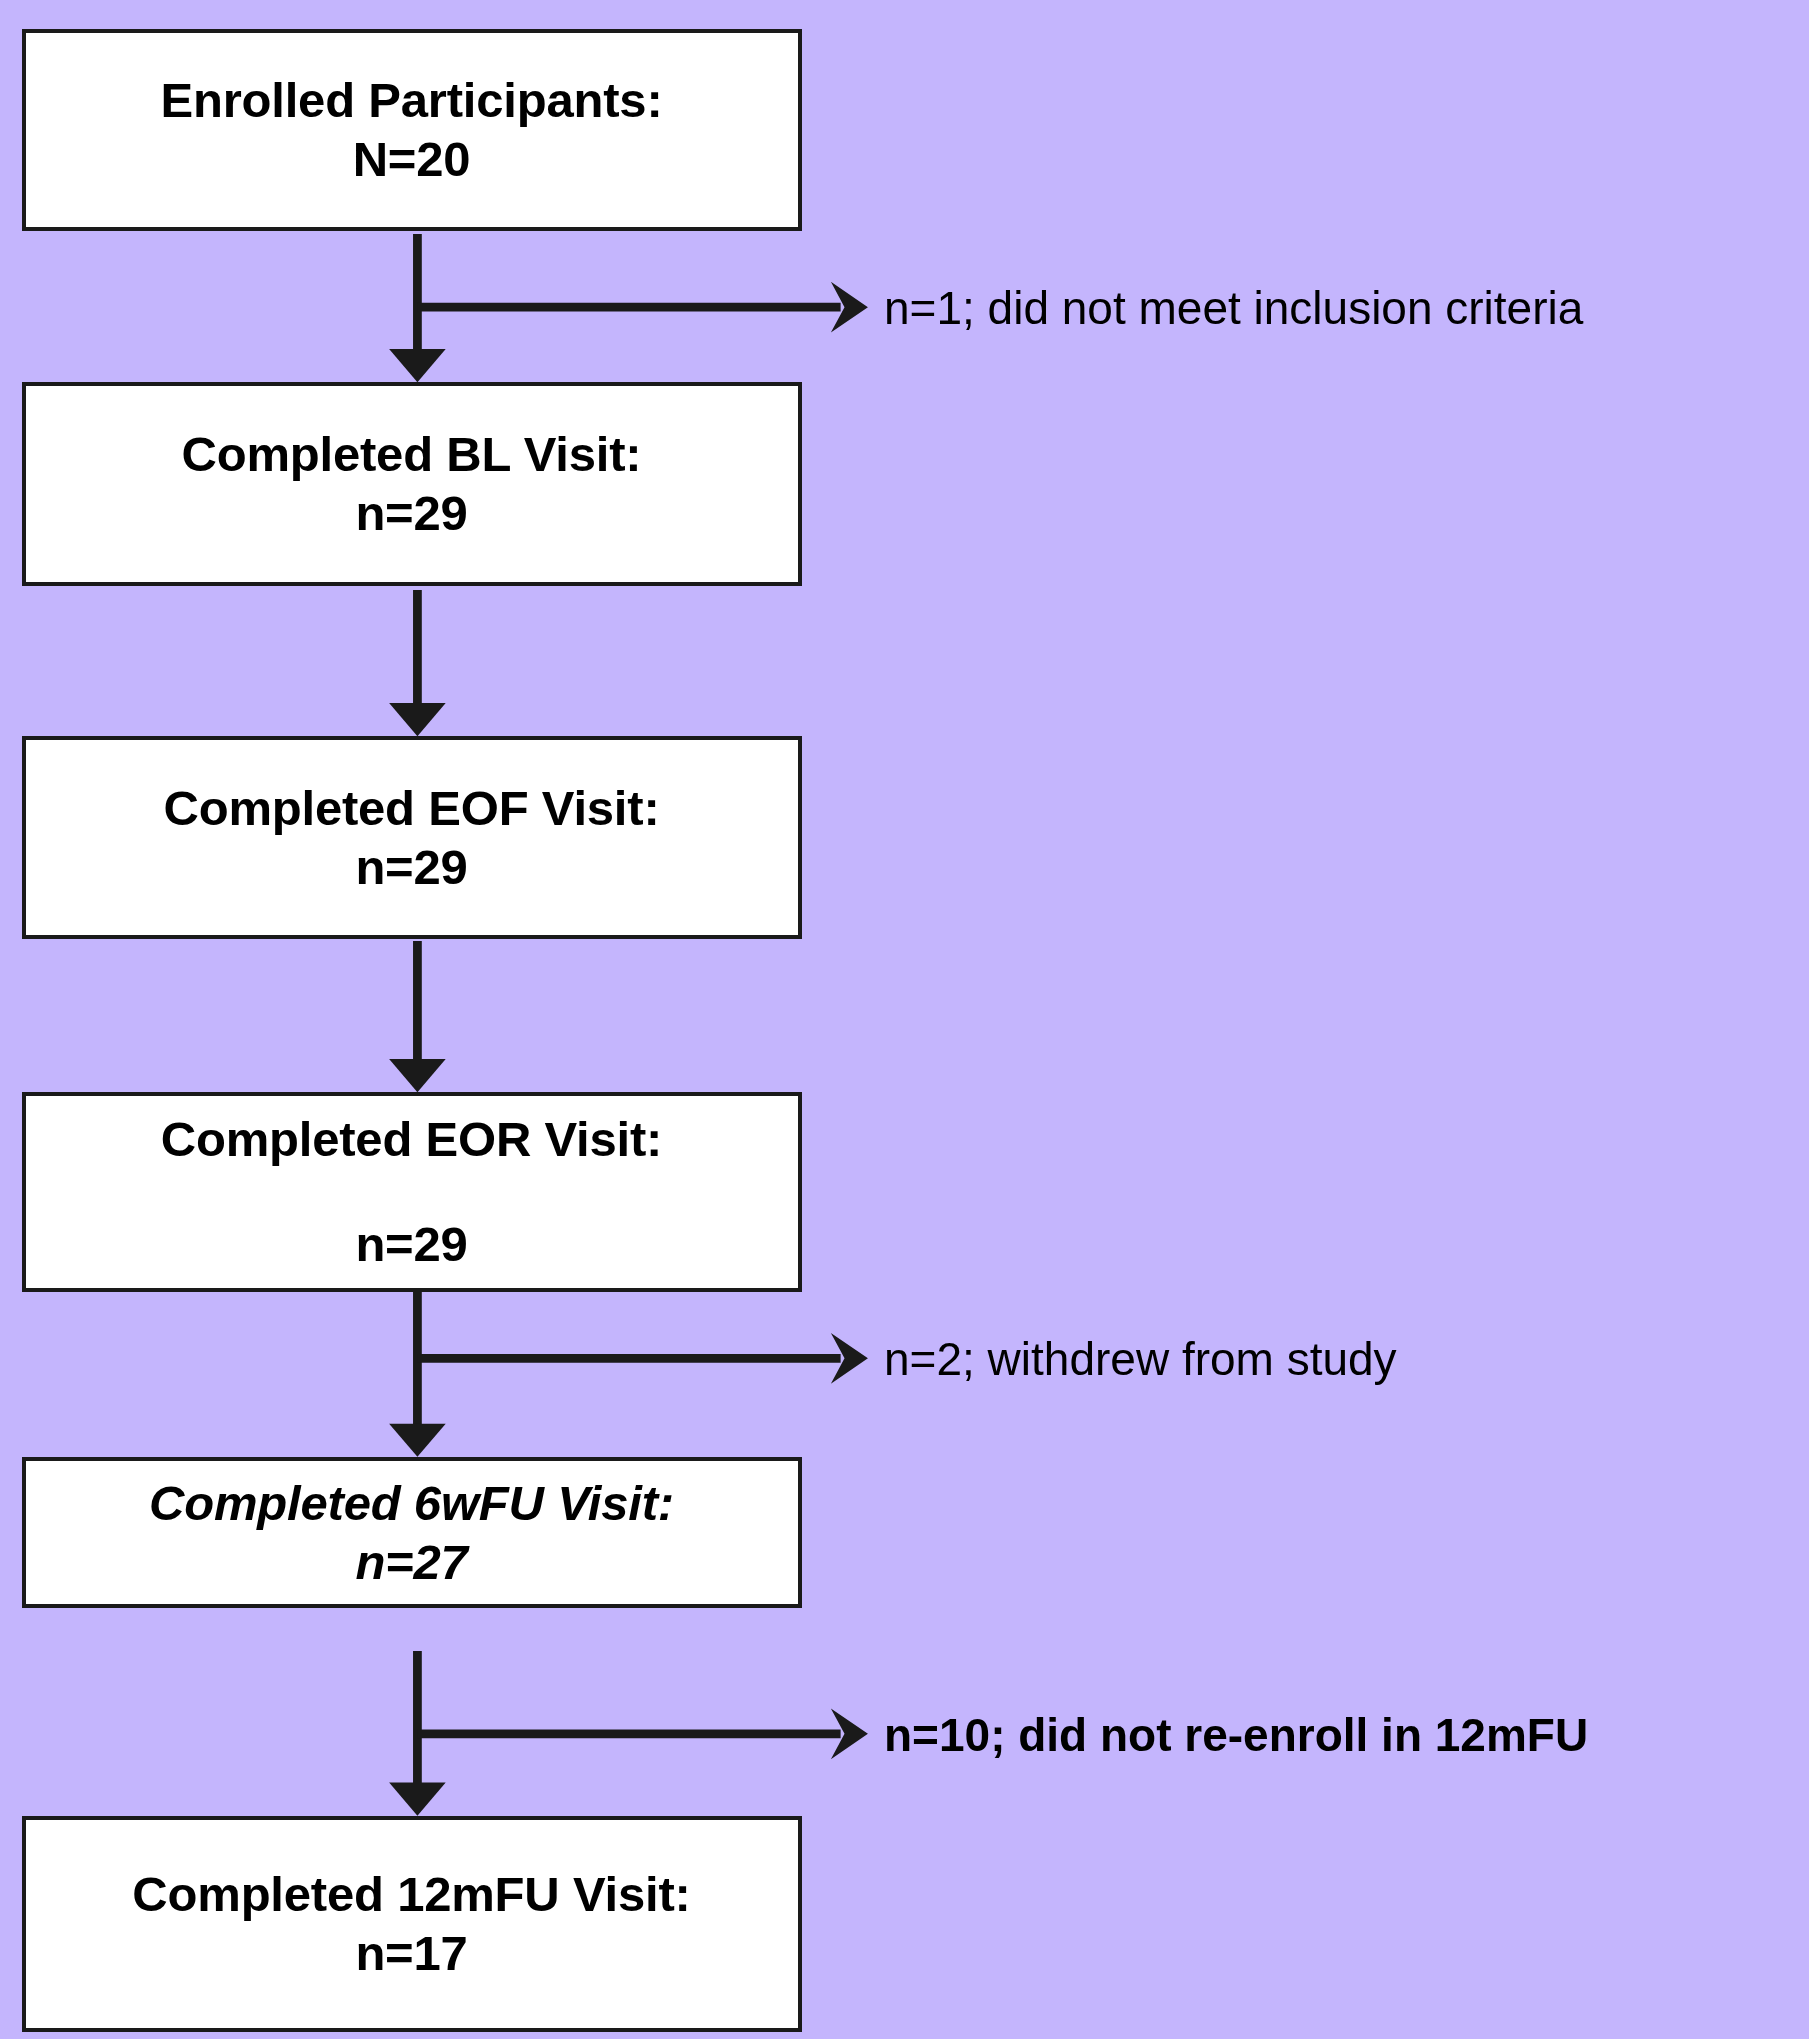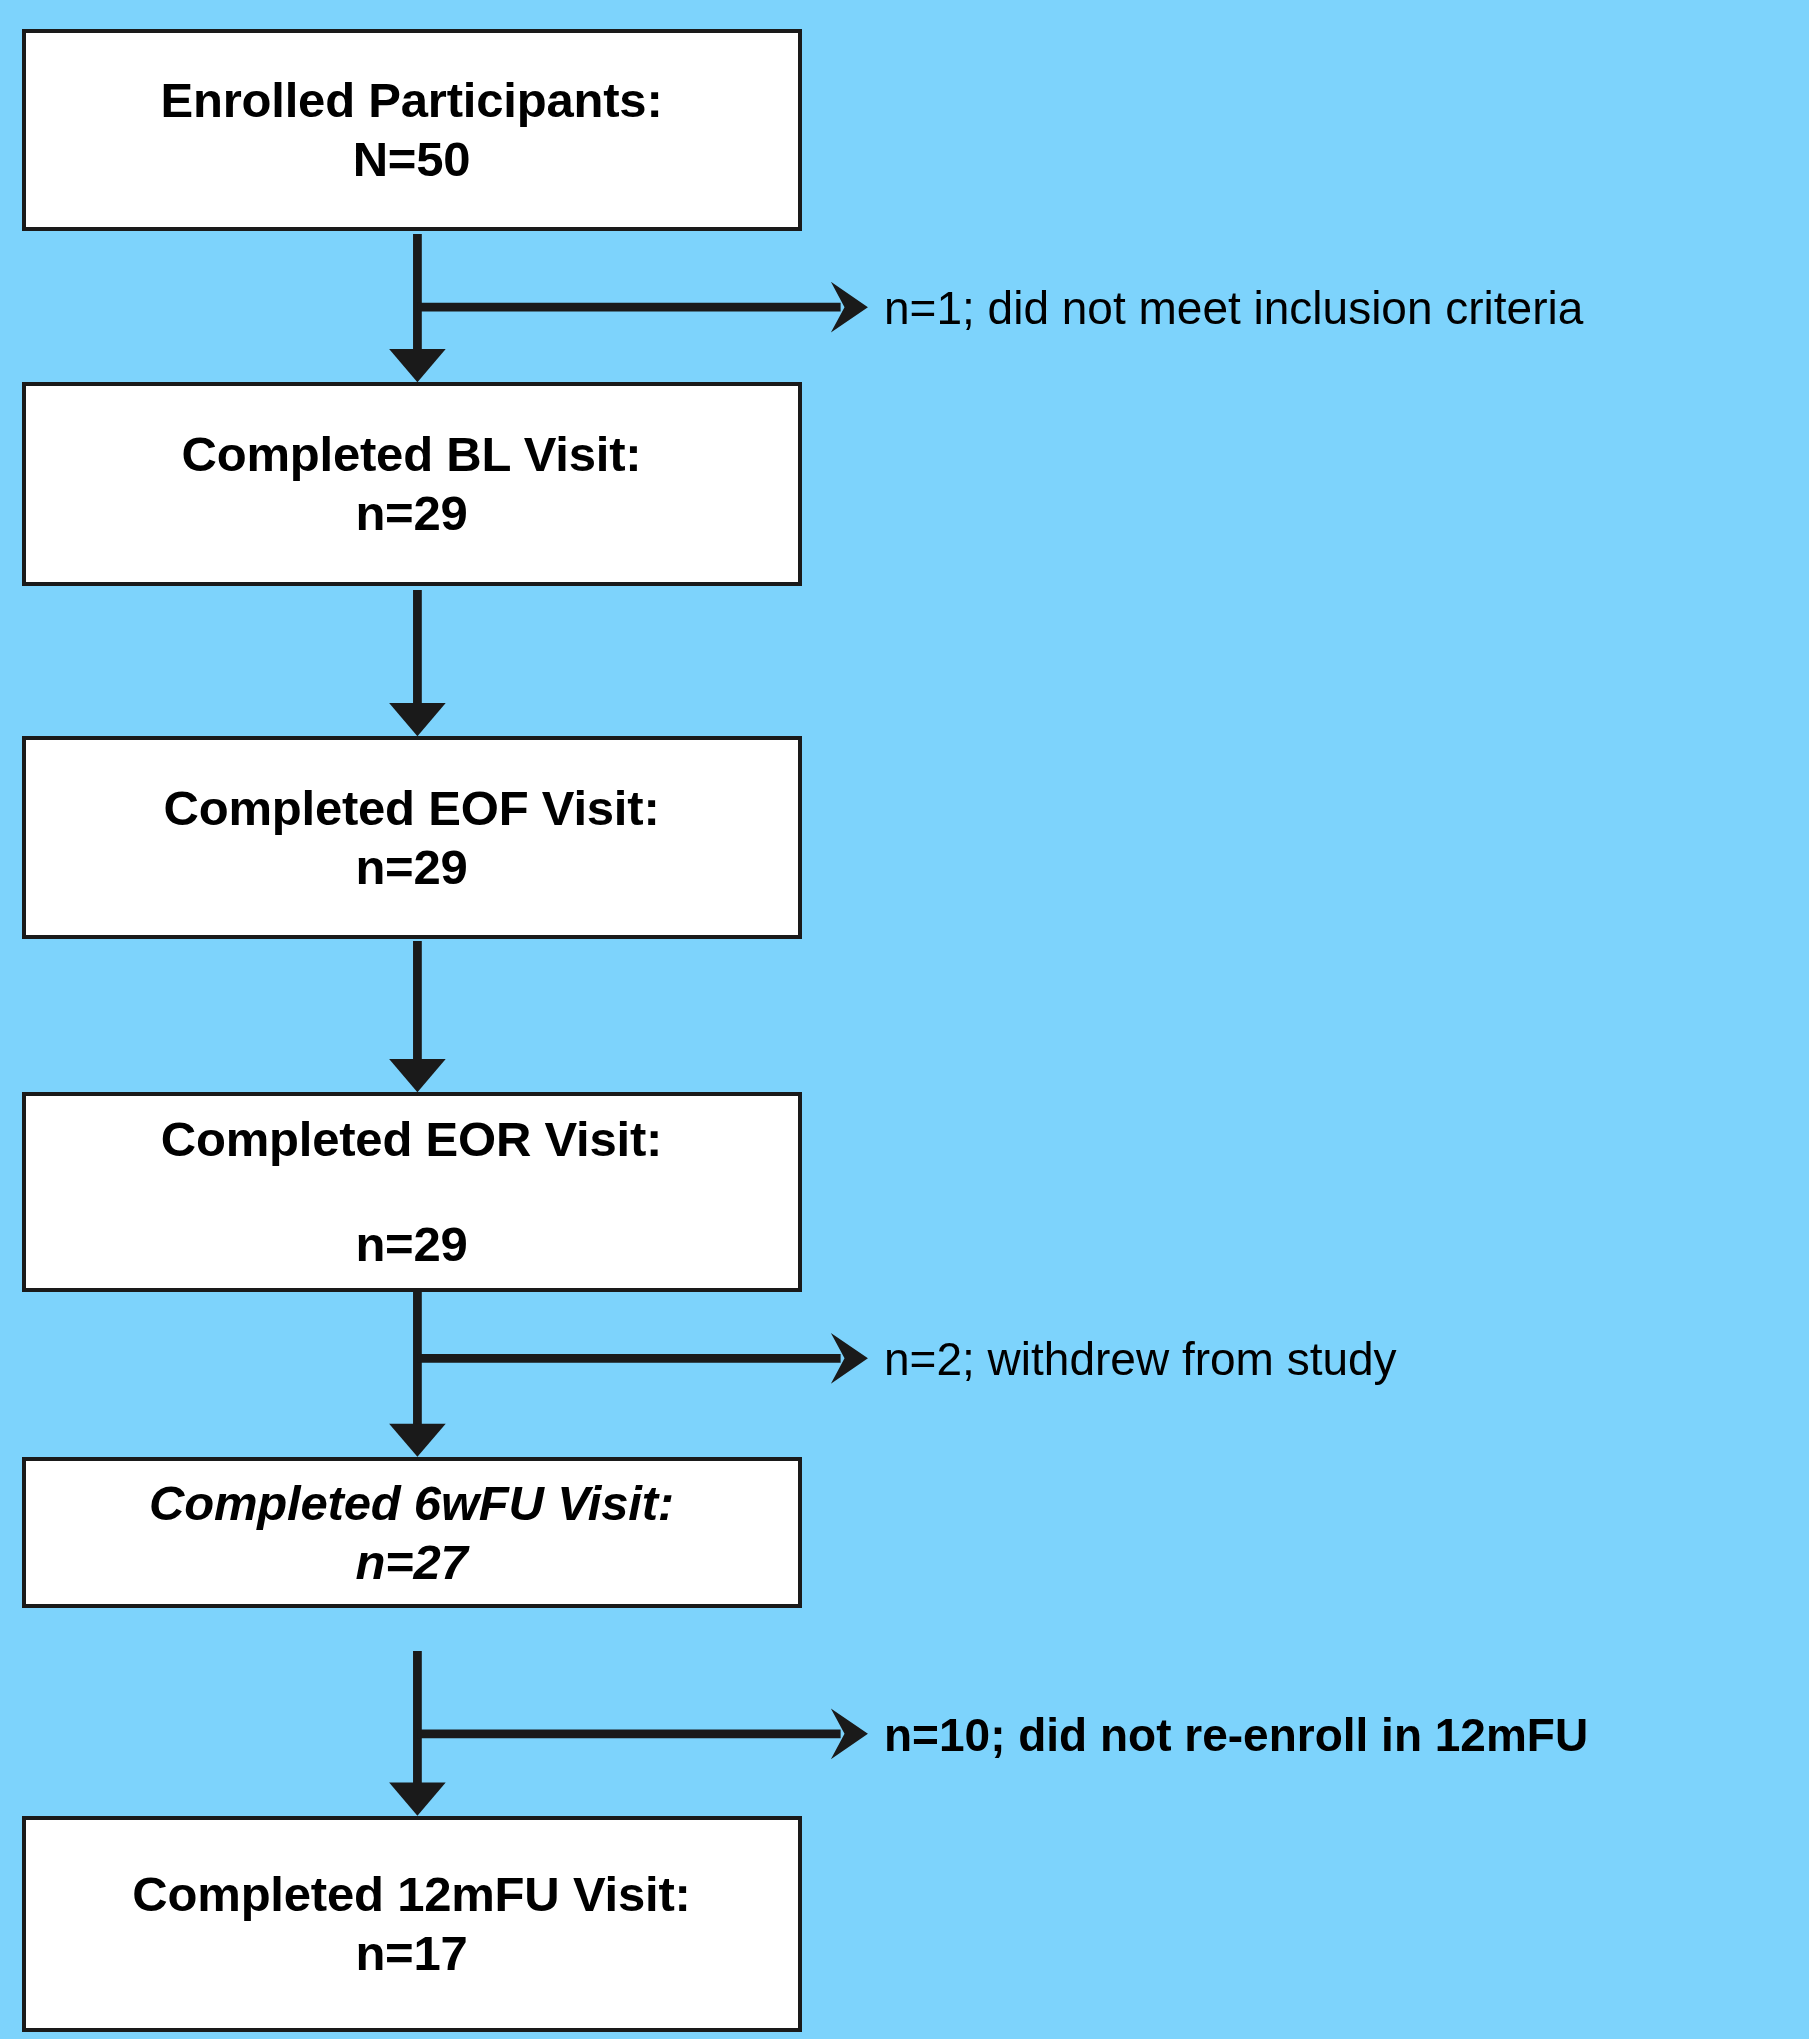--- a/index.html
+++ b/index.html
@@ -5,21 +5,21 @@
 <style>
   html, body {
     margin: 0;
     padding: 0;
     background: #ffffff;
   }
   #canvas {
     position: relative;
     width: 1809px;
     height: 2039px;
-    background: #7dd3fc;
+    background: #c4b5fd;
     font-family: "Liberation Sans", sans-serif;
     overflow: hidden;
   }
   
   .flow-box {
     position: absolute;
     left: 21.5px;
     width: 780px;
     box-sizing: border-box;
     border: 4.9px solid #1a1a1a;
@@ -109,21 +109,21 @@
     </g>
 
     <g>
       <path d="M428,1778 L862,1778" stroke="#1a1a1a" stroke-width="9" fill="none"></path>
       <path d="M852,1752 L890,1778 L852,1804 L866,1778 Z" fill="#1a1a1a" stroke="none"></path>
     </g>
   </svg>
 
   <div class="flow-box" style="top:29px; height:202px;">
     <div class="line1">Enrolled Participants:</div>
-    <div class="line2">N=50</div>
+    <div class="line2">N=20</div>
   </div>
 
   <div class="flow-box" style="top:382px; height:204px;">
     <div class="line1">Completed BL Visit:</div>
     <div class="line2">n=29</div>
   </div>
 
   <div class="flow-box" style="top:736px; height:203px;">
     <div class="line1">Completed EOF Visit:</div>
     <div class="line2">n=29</div>

